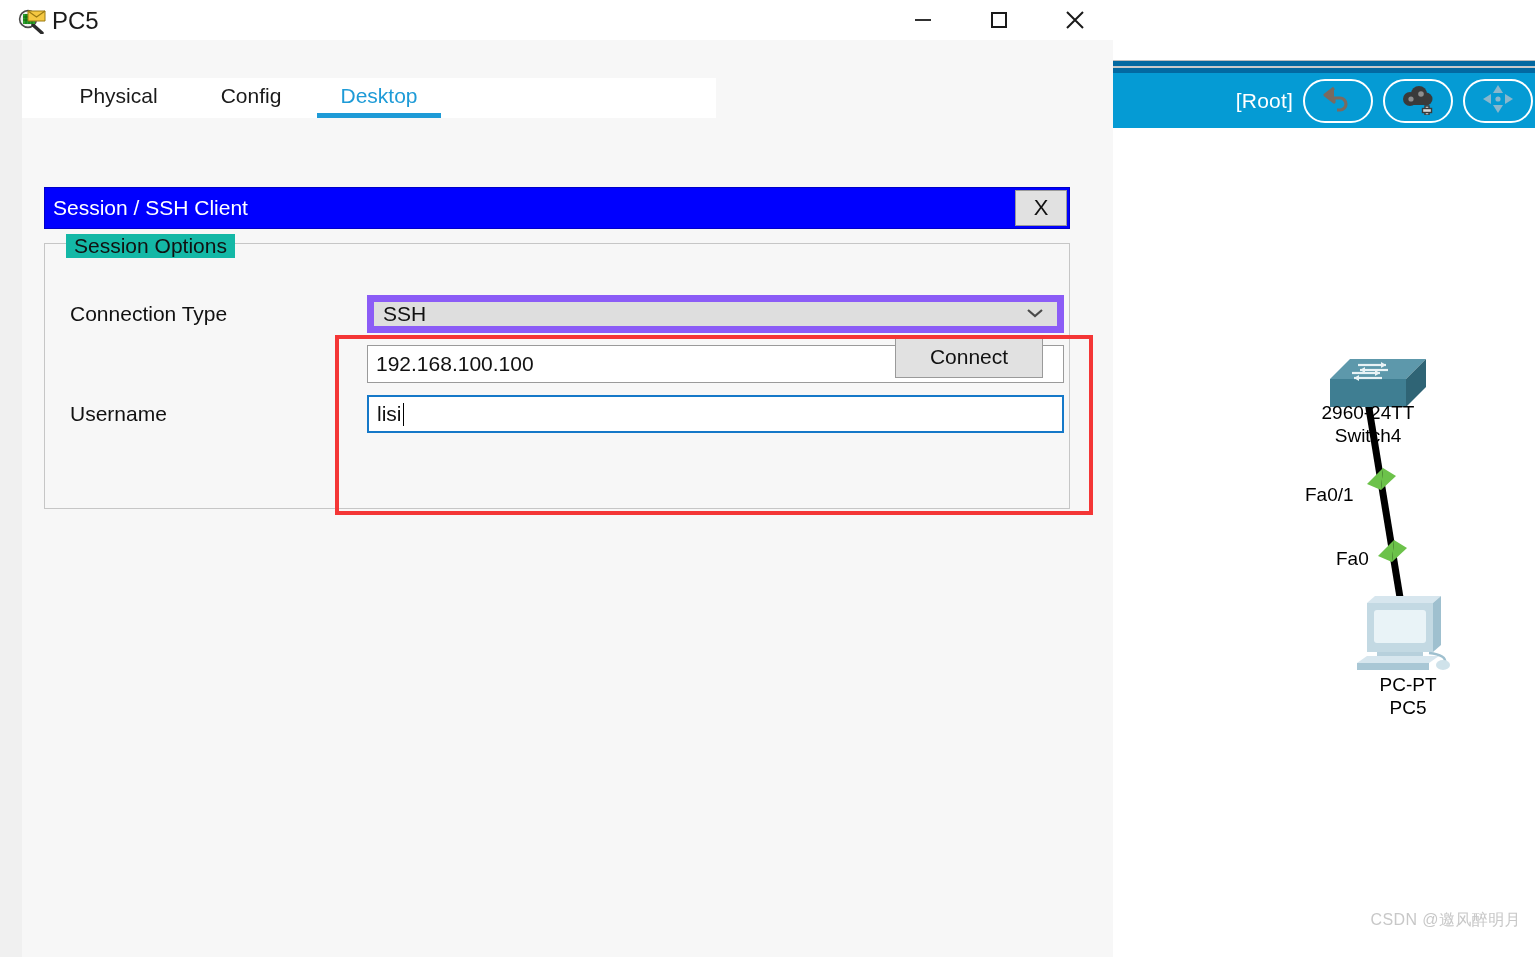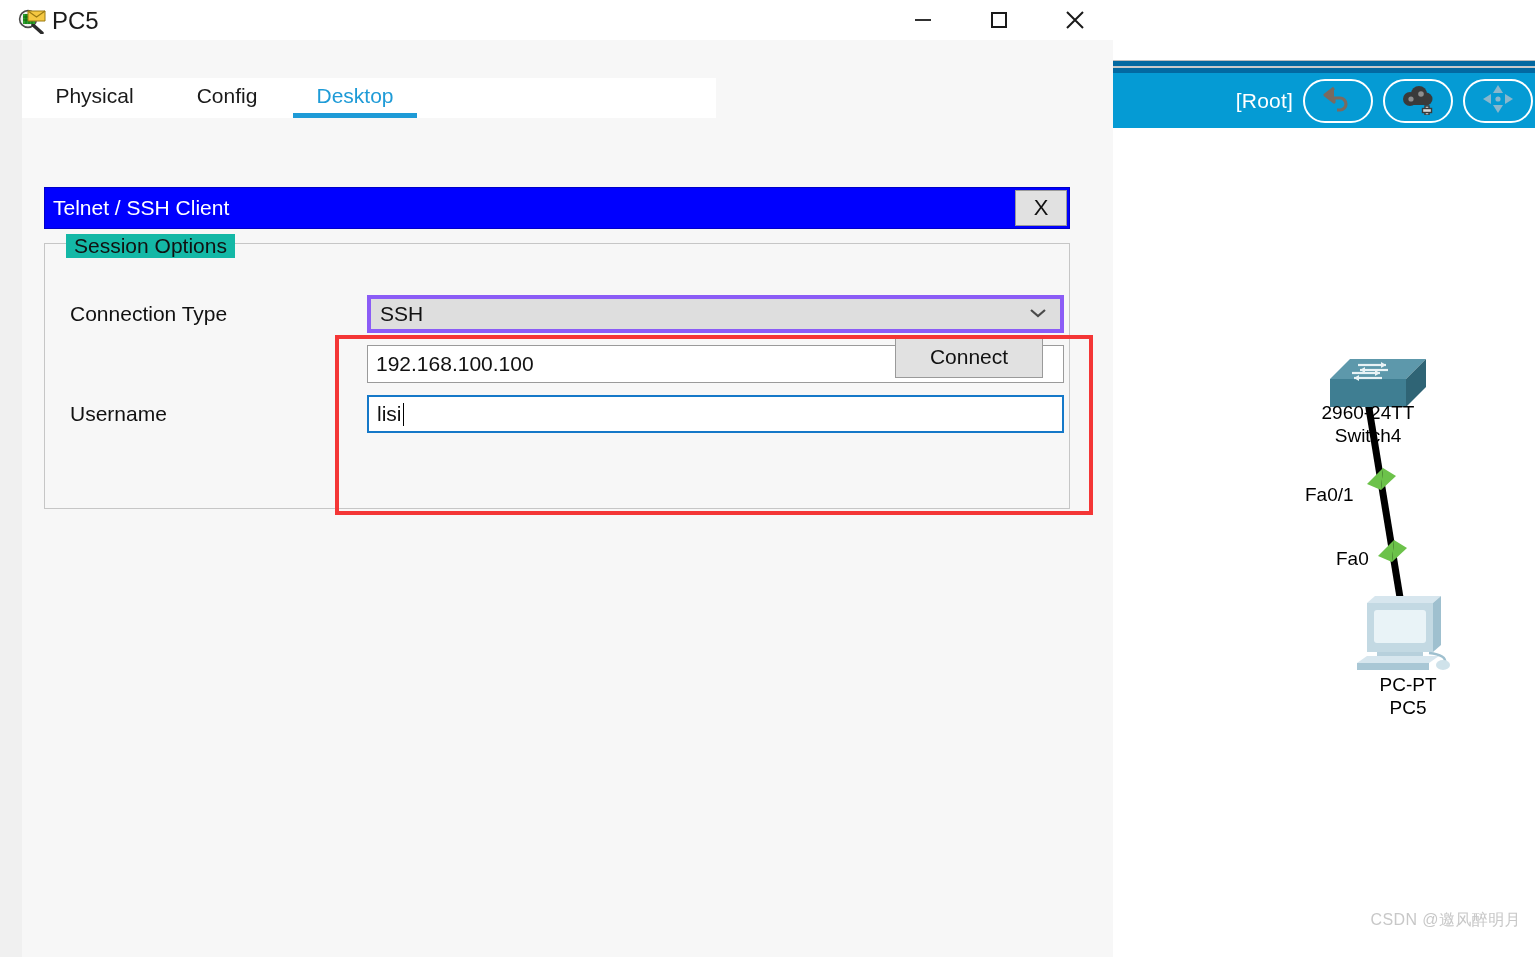--- a/index.html
+++ b/index.html
@@ -77,21 +77,21 @@
     border:1px solid #c6c6c6;box-sizing:border-box;background:#f7f7f7;
   }
   .group-legend{
     position:absolute;left:44px;top:116px;background:#14b8a6;padding:0 8px;font-size:21px;color:#111;
   }
 
   .row{position:absolute;display:flex;align-items:flex-start;}
   .field-label{font-size:21px;color:#111;white-space:nowrap;}
 
   .combo{
-    position:absolute;left:345px;width:697px;height:38px;background:#dedede;border:4px solid #8b5cf6;
+    position:absolute;left:345px;width:697px;height:38px;background:#dedede;border:7px solid #8b5cf6;
     box-sizing:border-box;display:flex;align-items:center;
   }
   .combo-val{font-size:21px;color:#111;margin-left:9px;}
   .combo-arrow{position:absolute;right:13px;top:50%;transform:translateY(-50%);}
 
   .textfield{
     position:absolute;left:345px;width:697px;height:38px;background:#ffffff;border:1px solid #9a9a9a;
     box-sizing:border-box;display:flex;align-items:center;
   }
   .textfield.focused{border:2px solid #1578c8;}
@@ -256,35 +256,35 @@
                 <path d="M6 6 L22 22 M22 6 L6 22" stroke="#1a1a1a" stroke-width="2"></path>
               </svg>
           </span>
         </div>
       </div>
     </div>
 
     <div class="tabpanel">
 
       <div class="tabstrip">
-        <div class="tab" style="width:145px;">
+        <div class="tab" style="width:145px;margin-left:24px;">
           <span>Physical</span>
         </div>
         <div class="tab" style="width:120px;">
           <span>Config</span>
         </div>
         <div class="tab active" style="width:136px;">
           <span>Desktop</span>
         </div>
       </div>
 
       <div class="tabbody">
 
         <div class="tc-header">
-          <span class="tc-title">Telnet / SSH Client</span>
+          <span class="tc-title">Session / SSH Client</span>
           <div class="tc-close">
             <span>X</span>
           </div>
         </div>
 
         <div class="group"></div>
         <div class="group-legend">Session Options</div>
 
         <div class="row" style="left:48px;top:184px;">
           <span class="field-label">Connection Type</span>

